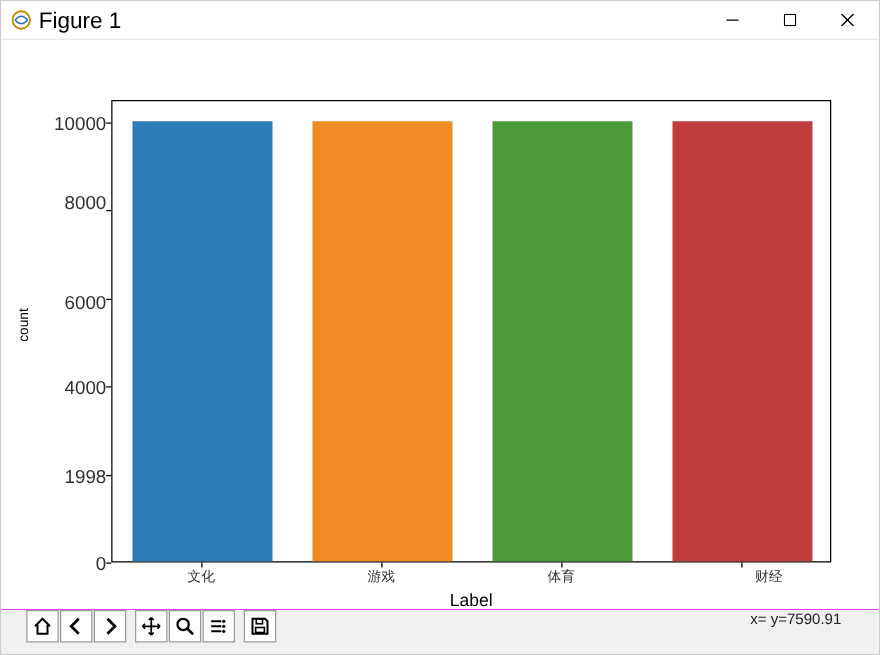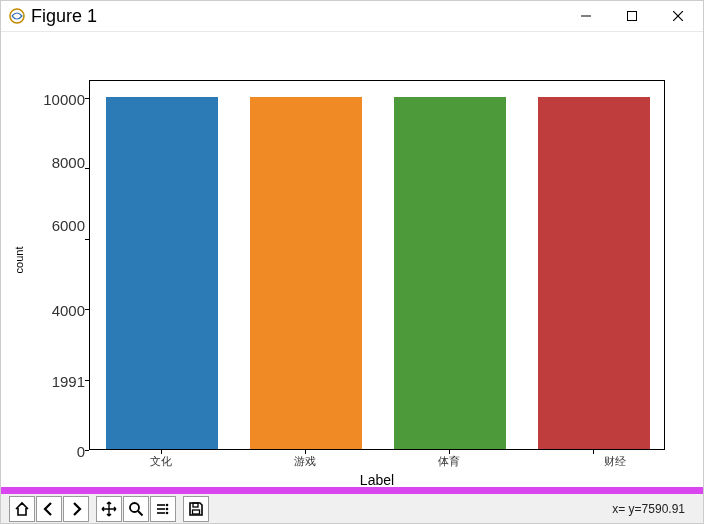--- a/index.html
+++ b/index.html
@@ -12,21 +12,21 @@
   .winbtn svg { width: 10px; height: 10px; }
   .canvas { position: relative; width: 702px; height: 456px; background: #fff; border-top: 1px solid #e8e8e8; }
   .plot { position: absolute; left: 88px; top: 48px; width: 576px; height: 370px; border: 1px solid #000; }
   .ylab { position: absolute; left: 18px; top: 50%; transform: translate(-50%, -50%) rotate(-90deg); font-size: 11px; color: #000; }
   .xlab { position: absolute; left: 88px; width: 576px; top: 440px; text-align: center; font-size: 14px; color: #000; }
   .ytick { position: absolute; right: 618px; width: 60px; text-align: right; font-size: 15px; color: #333; }
   .ytickmark { position: absolute; left: 84px; width: 4px; height: 1px; background: #000; }
   .xtick { position: absolute; top: 422px; font-size: 11px; color: #333; transform: translateX(-50%); white-space: nowrap; }
   .xtickmark { position: absolute; top: 418px; width: 1px; height: 4px; background: #000; }
   .bar { position: absolute; bottom: 0; }
-  .toolbar { height: 36px; background: #f0f0f0; border-top: 7px solid #d946ef; display: flex; align-items: center; padding: 0 8px; }
+  .toolbar { height: 36px; background: #f0f0f0; border-top: 1px solid #d946ef; display: flex; align-items: flex-start; padding: 0 20px; }
   .tbtn { width: 26px; height: 26px; border: 1px solid #999; background: #fff; margin-right: 1px; display: flex; align-items: center; justify-content: center; }
   .tbtn svg { width: 16px; height: 16px; }
   .tsep { width: 6px; }
   .status { margin-left: auto; margin-right: 10px; font-size: 12px; color: #222; }
 </style>
 </head>
 <body>
 
 <div class="titlebar">
   <span class="appicon">
@@ -59,25 +59,25 @@
   <div class="ylab">count</div>
   <div class="plot" id="plot">
       <div class="bar" style="left: 15.84px; width: 112.32px; height: 352.381px; background: rgb(45, 123, 182);"></div>
       <div class="bar" style="left: 159.84px; width: 112.32px; height: 352.381px; background: rgb(240, 138, 36);"></div>
       <div class="bar" style="left: 303.84px; width: 112.32px; height: 352.381px; background: rgb(77, 154, 58);"></div>
       <div class="bar" style="left: 447.84px; width: 112.32px; height: 352.381px; background: rgb(192, 61, 61);"></div>
     </div>
   <div class="xlab">Label</div>
 <div class="ytick" style="top: 411px;">0</div>
     <div class="ytickmark" style="top: 418px;"></div>
-    <div class="ytick" style="top: 340.524px;">1991</div>
+    <div class="ytick" style="top: 340.524px;">1998</div>
     <div class="ytickmark" style="top: 347.524px;"></div>
     <div class="ytick" style="top: 270.048px;">4000</div>
     <div class="ytickmark" style="top: 277.048px;"></div>
-    <div class="ytick" style="top: 185px;">6000</div>
+    <div class="ytick" style="top: 202px;">6000</div>
     <div class="ytickmark" style="top: 206.571px;"></div>
     <div class="ytick" style="top: 122px;">8000</div>
     <div class="ytickmark" style="top: 136.095px;"></div>
     <div class="ytick" style="top: 58.619px;">10000</div>
     <div class="ytickmark" style="top: 65.619px;"></div>
     <div class="xtick" style="left: 160px;">文化</div>
     <div class="xtickmark" style="left: 160px;"></div>
     <div class="xtick" style="left: 304px;">游戏</div>
     <div class="xtickmark" style="left: 304px;"></div>
     <div class="xtick" style="left: 448px;">体育</div>

